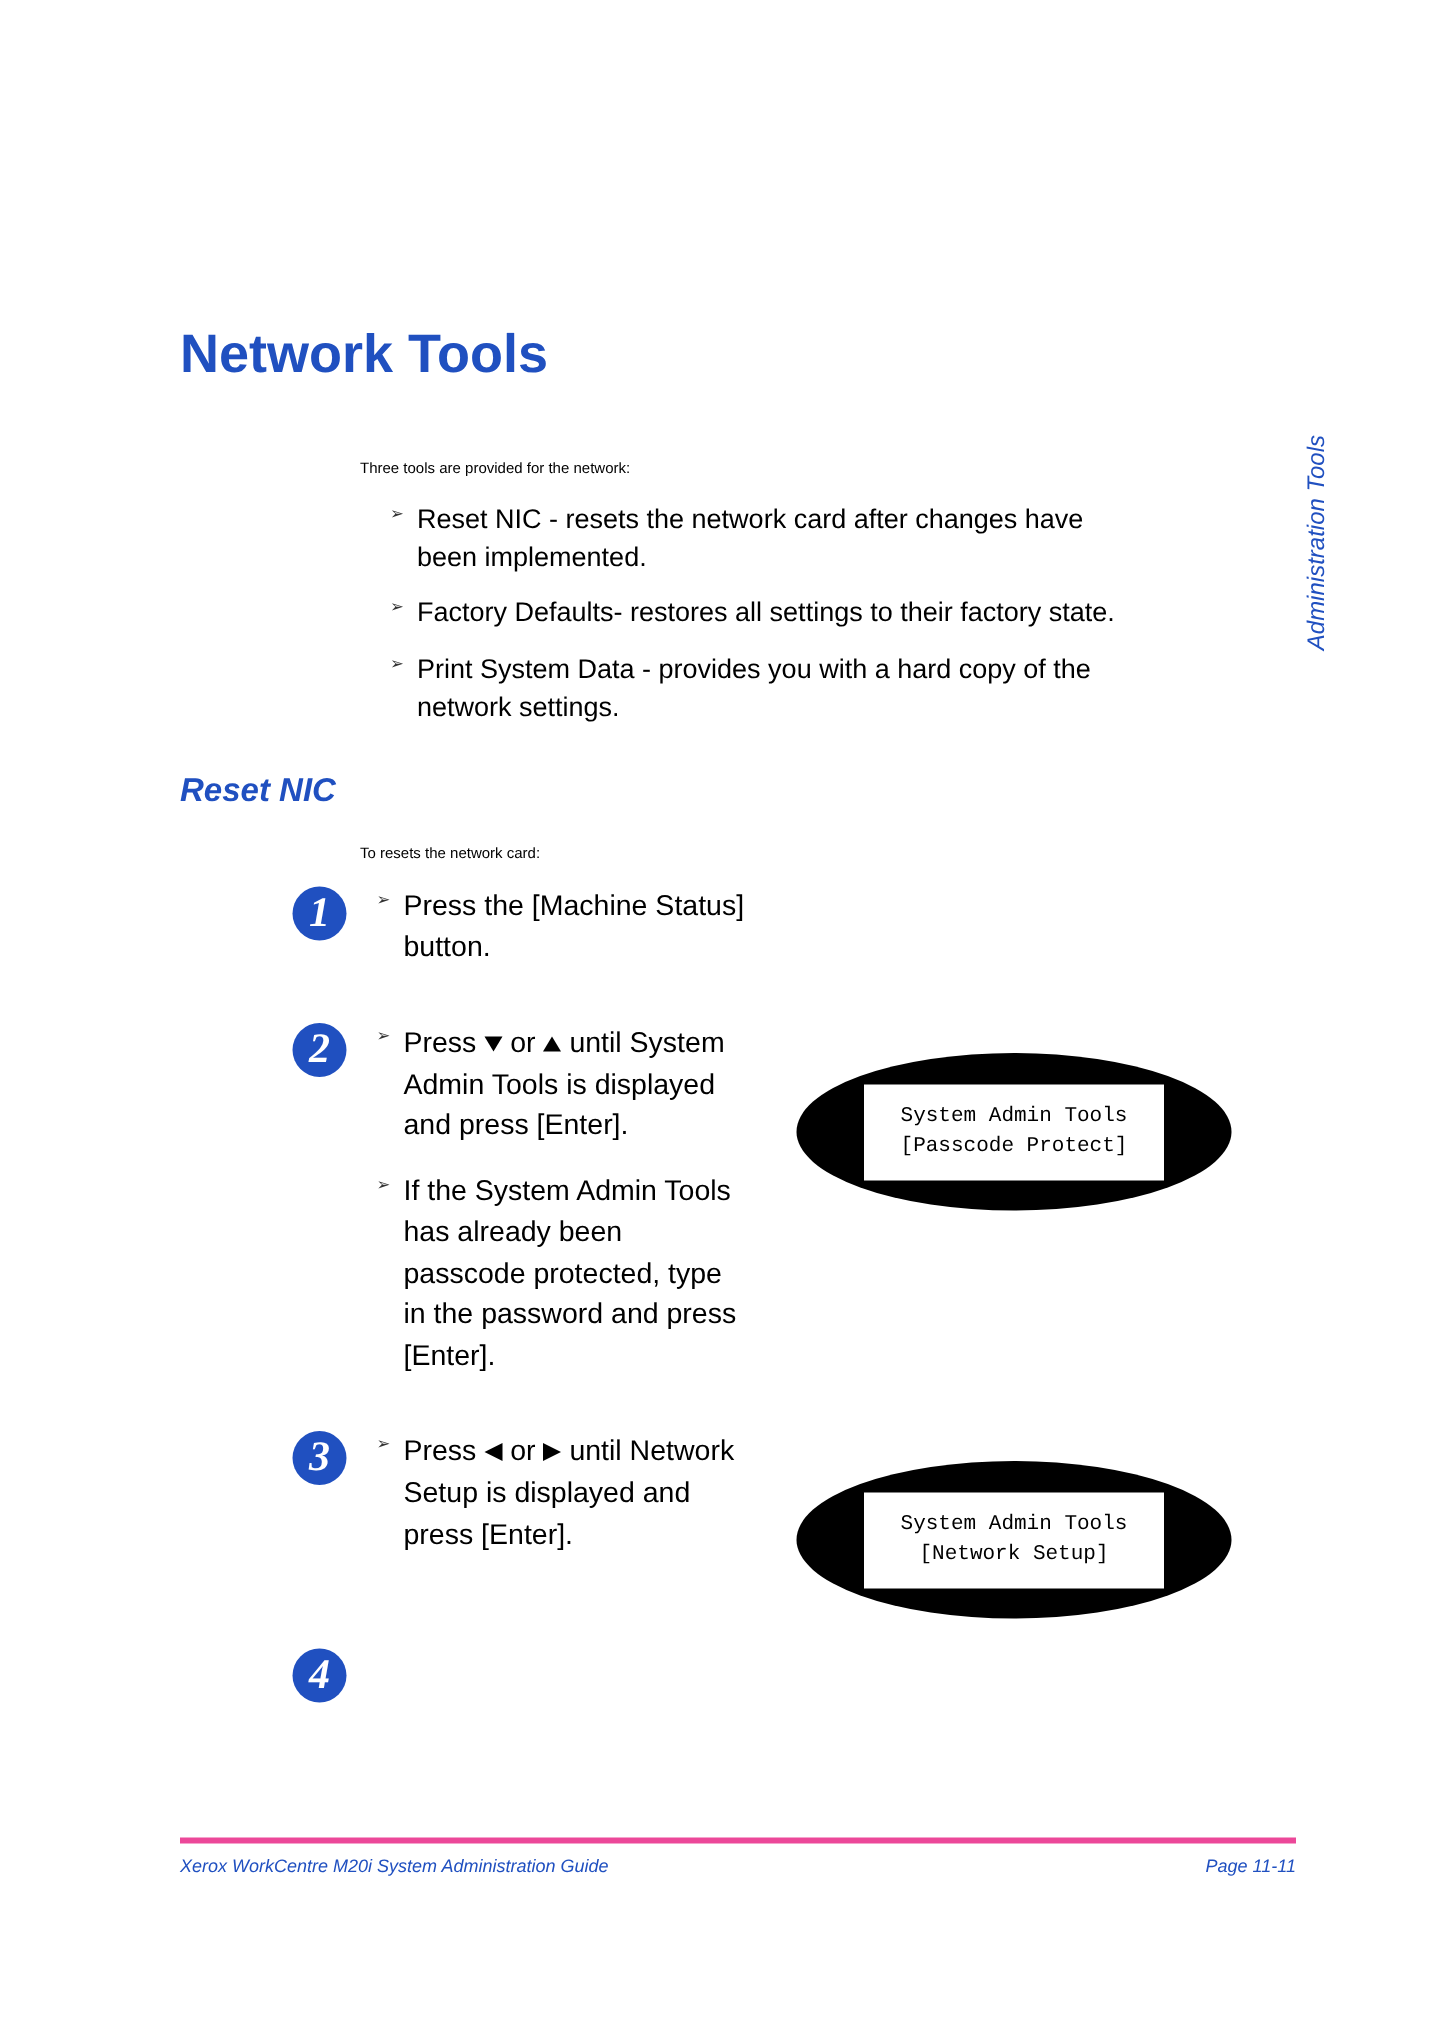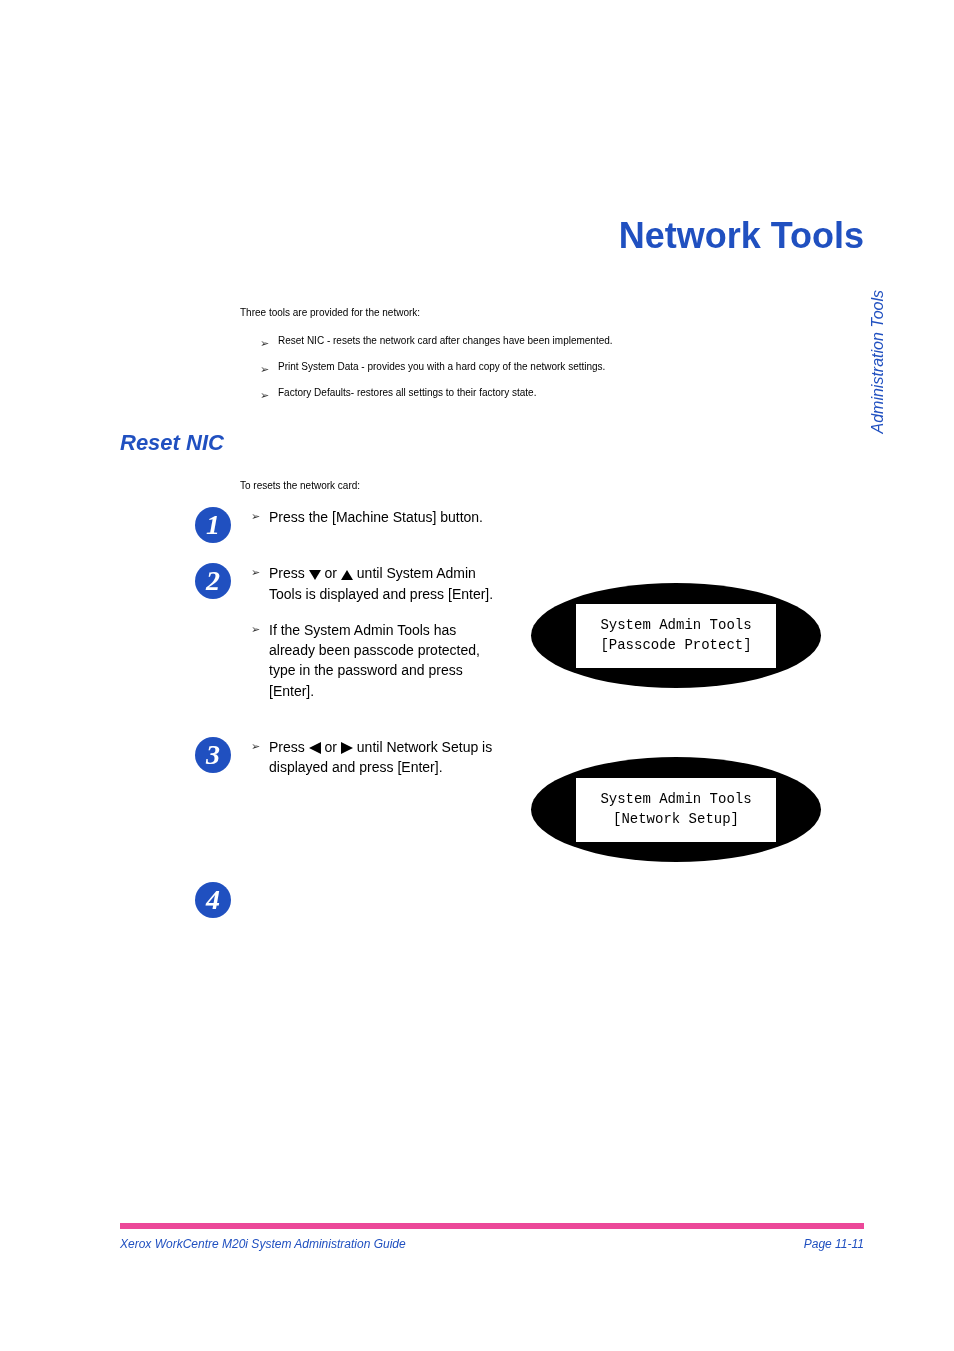--- a/index.html
+++ b/index.html
@@ -25,34 +25,33 @@
       font-style: italic;
       font-size: 16px;
       white-space: nowrap;
     }
     .title {
       color: #2050c0;
       font-size: 36px;
       font-weight: bold;
       margin-top: 115px;
       margin-bottom: 50px;
-      text-align: right;
     }
     .intro {
       margin-left: 120px;
       font-size: 10px;
       margin-bottom: 16px;
     }
     ul.bullets {
       list-style: none;
       margin-left: 140px;
       margin-right: 120px;
     }
     ul.bullets li {
-      font-size: 10px;
+      font-size: 18px;
       margin-bottom: 12px;
       position: relative;
       padding-left: 18px;
       line-height: 1.4;
     }
     ul.bullets li::before {
       content: "➢";
       position: absolute;
       left: 0;
       font-size: 11px;
@@ -95,21 +94,21 @@
       align-items: flex-start;
       gap: 20px;
     }
     .step-text {
       width: 250px;
     }
     .step-text ul {
       list-style: none;
     }
     .step-text li {
-      font-size: 14px;
+      font-size: 19px;
       margin-bottom: 16px;
       position: relative;
       padding-left: 18px;
       line-height: 1.45;
     }
     .step-text li::before {
       content: "➢";
       position: absolute;
       left: 0;
       font-size: 11px;
@@ -149,43 +148,43 @@
       align-items: center;
       font-family: "Courier New", monospace;
       font-size: 14px;
       line-height: 1.4;
     }
     .footer {
       position: absolute;
       bottom: 100px;
       left: 120px;
       right: 90px;
-      border-top: 6px solid #ec4899;
+      border-top: 4px solid #ec4899;
       padding-top: 8px;
       display: flex;
       justify-content: space-between;
       color: #2050c0;
       font-style: italic;
       font-size: 12px;
     }
     .step-section { margin-top: 10px; }
   </style>
 </head>
 <body>
 
 <div class="page">
   <div class="side-tab">Administration Tools</div>
 
   <h1 class="title">Network Tools</h1>
 
   <p class="intro">Three tools are provided for the network:</p>
   <ul class="bullets">
     <li>Reset NIC - resets the network card after changes have been implemented.</li>
+    <li>Factory Defaults- restores all settings to their factory state.</li>
     <li>Print System Data - provides you with a hard copy of the network settings.</li>
-    <li>Factory Defaults- restores all settings to their factory state.</li>
   </ul>
 
   <h2 class="subtitle">Reset NIC</h2>
 
   <p class="intro">To resets the network card:</p>
 
   <div class="step-section">
 
     <div class="step-row">
       <div class="step-badge">1</div>

